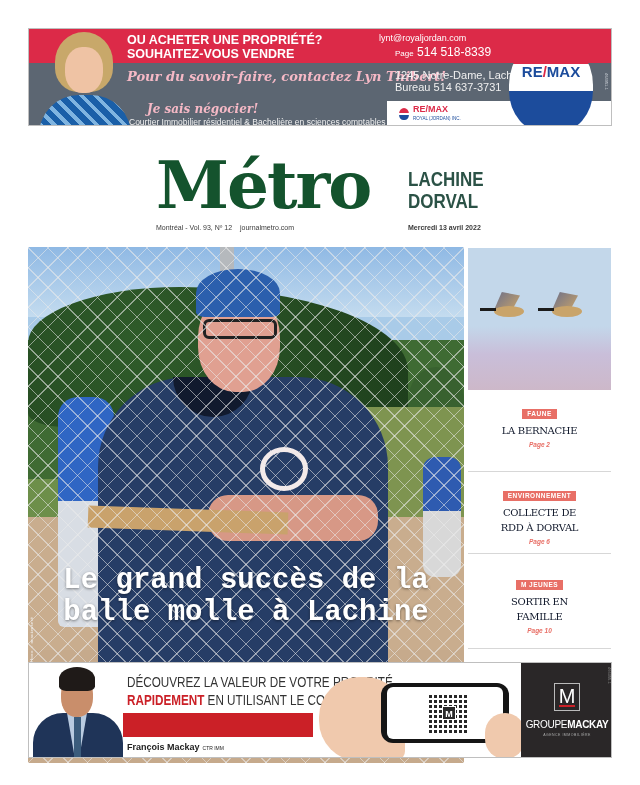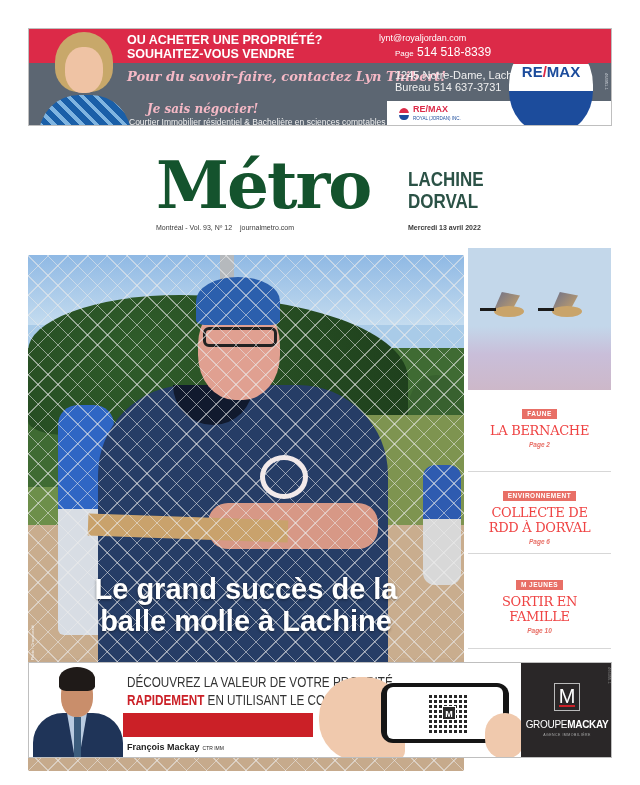--- a/index.html
+++ b/index.html
@@ -34,22 +34,22 @@
 
   
   .masthead-logo { position: absolute; left: 156px; top: 150px; font-family: "DejaVu Serif", serif; font-weight: bold; font-size: 66px; letter-spacing: -2px; color: #14532d; line-height: 70px; }
   .edition { position: absolute; left: 408px; top: 168px; font-family: "Liberation Sans", sans-serif; font-weight: bold; font-size: 20px; line-height: 22px; color: #2b5246; transform: scaleX(0.85); transform-origin: left; }
   .meta { position: absolute; top: 224px; font-size: 7px; color: #3a3a3a; }
   .meta.left { left: 156px; }
   .meta.url { left: 240px; }
   .meta.date { left: 408px; font-weight: bold; }
 
   
-  .hero { position: absolute; left: 28px; top: 255px; width: 436px; height: 516px; overflow: hidden;
-    background: linear-gradient(#a9cbe8 0 18%, #3f6b33 18% 45%, #6d8f4a 45% 60%, #c6aa8c 60%); }
+  .hero { position: absolute; left: 28px; top: 247px; width: 436px; height: 516px; overflow: hidden;
+    background: linear-gradient(#a9cbe8 0 18%, #3f6b33 18% 45%, #6d8f4a 45% 60%, #c6aa8c 60%); font-family: Liberation Mono, monospace; }
   .hero .sky { position: absolute; left: 0; top: 0; width: 100%; height: 70px; background: linear-gradient(#8fb9e4, #c4dcef); }
   .hero .trees { position: absolute; left: 0; top: 40px; width: 380px; height: 140px; border-radius: 40% 60% 10% 10%; background: radial-gradient(circle at 30% 40%, #2f5c2a, #1e3f1c); }
   .hero .trees2 { position: absolute; left: 380px; top: 120px; width: 56px; height: 70px; border-radius: 50%; background: #38612f; }
   .hero .field { position: absolute; left: 0; top: 270px; width: 100%; height: 133px; background: #c9ad8e; }
   .hero .grass { position: absolute; left: 280px; top: 160px; width: 156px; height: 110px; background: #7e9450; }
   .hero .pole { position: absolute; left: 192px; top: 0; width: 14px; height: 40px; background: #b5b9bd; }
   .hero .man-shirt { position: absolute; left: 70px; top: 130px; width: 290px; height: 290px; border-radius: 90px 90px 0 0; background: #263d66; }
   .hero .man-collar { position: absolute; left: 145px; top: 130px; width: 80px; height: 40px; border-radius: 0 0 40px 40px; background: #111a2e; }
   .hero .man-head { position: absolute; left: 170px; top: 45px; width: 82px; height: 100px; border-radius: 45%; background: #e0a091; }
   .hero .man-cap { position: absolute; left: 168px; top: 22px; width: 84px; height: 48px; border-radius: 50% 50% 10% 10%; background: #2b5fad; }
@@ -67,21 +67,21 @@
   .hero .credit { position: absolute; left: 2px; top: 370px; font-size: 4px; color: #f4f4f4; writing-mode: vertical-rl; transform: rotate(180deg); }
 
   
   .side-photo { position: absolute; left: 468px; top: 248px; width: 143px; height: 142px; overflow: hidden; background: linear-gradient(#c3d7ea 0 55%, #c9bed9 75%, #cdb8c9); }
   .goose { position: absolute; width: 50px; height: 26px; }
   .goose .body { position: absolute; left: 14px; top: 14px; width: 30px; height: 11px; border-radius: 50%; background: #c9a46a; }
   .goose .neck { position: absolute; left: 0; top: 16px; width: 16px; height: 3px; background: #1b1b1b; }
   .goose .wing { position: absolute; left: 14px; top: 0; width: 26px; height: 18px; background: linear-gradient(135deg, #6b6f8a, #c8a36a); clip-path: polygon(0 100%, 30% 0, 100% 20%, 70% 100%); }
   .side-story { position: absolute; left: 468px; width: 143px; text-align: center; border-bottom: 1px solid #d7d7d7; }
   .side-story .tag { display: inline-block; background: #e86f66; color: #fff; font-size: 6.5px; font-weight: bold; letter-spacing: 0.5px; padding: 1px 5px; line-height: 8px; }
-  .side-story .title { font-family: "DejaVu Serif", serif; font-size: 13px; line-height: 15px; color: #ef4444; margin-top: 3px; letter-spacing: -0.3px; }
+  .side-story .title { font-family: "DejaVu Serif", serif; font-size: 10px; line-height: 15px; color: #0f172a; margin-top: 3px; letter-spacing: -0.3px; }
   .side-story .page { color: #e86f66; font-size: 6.5px; font-style: italic; font-weight: bold; margin-top: 3px; }
 
   
   .bottom-ad { position: absolute; left: 28px; top: 662px; width: 584px; height: 96px; border: 1px solid #bfbfbf; overflow: hidden; background: #fff; }
   .bottom-ad .man { position: absolute; left: 0; top: 0; width: 96px; height: 96px; overflow: hidden; }
   .man .hair { position: absolute; left: 30px; top: 4px; width: 36px; height: 24px; border-radius: 50% 50% 20% 20%; background: #1f1a18; }
   .man .face { position: absolute; left: 32px; top: 12px; width: 32px; height: 42px; border-radius: 45%; background: #c98e6b; }
   .man .suit { position: absolute; left: 4px; top: 50px; width: 90px; height: 50px; border-radius: 30px 30px 0 0; background: #1f3458; }
   .man .shirt { position: absolute; left: 38px; top: 50px; width: 20px; height: 46px; background: #b9cbe0; clip-path: polygon(0 0, 100% 0, 60% 100%, 40% 100%); }
   .man .tie { position: absolute; left: 45px; top: 54px; width: 7px; height: 42px; background: #3b5c7c; }

